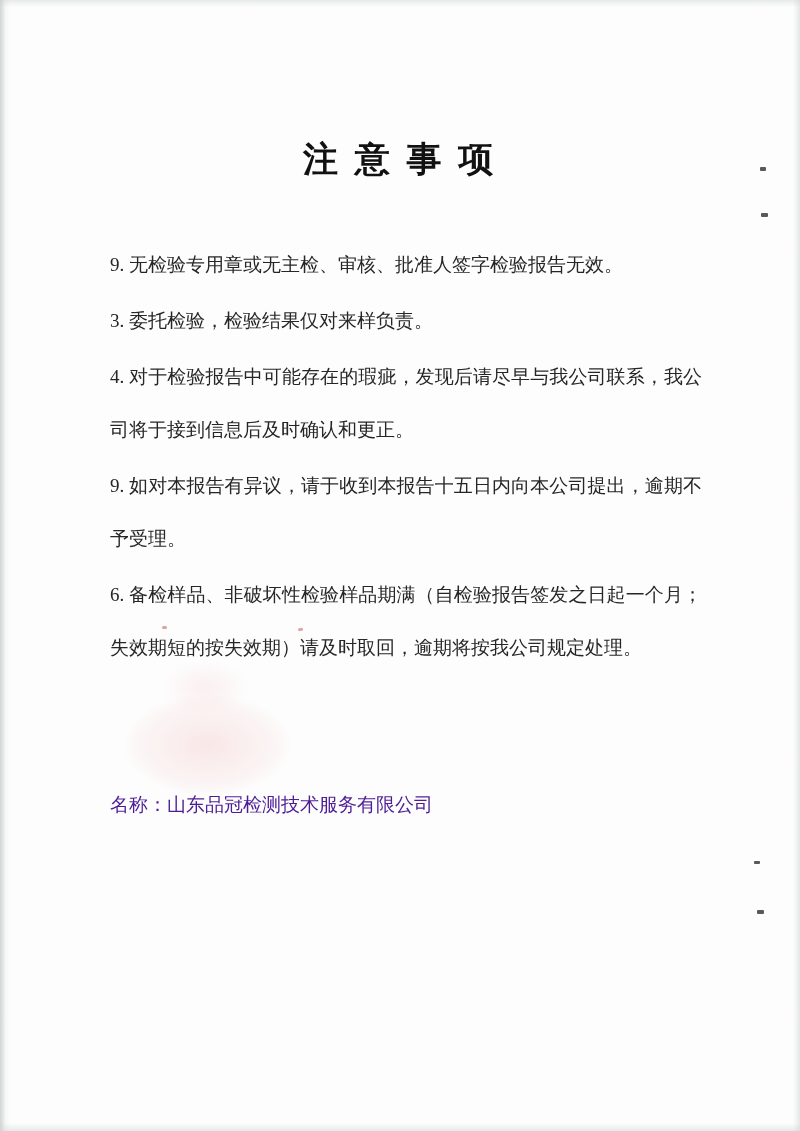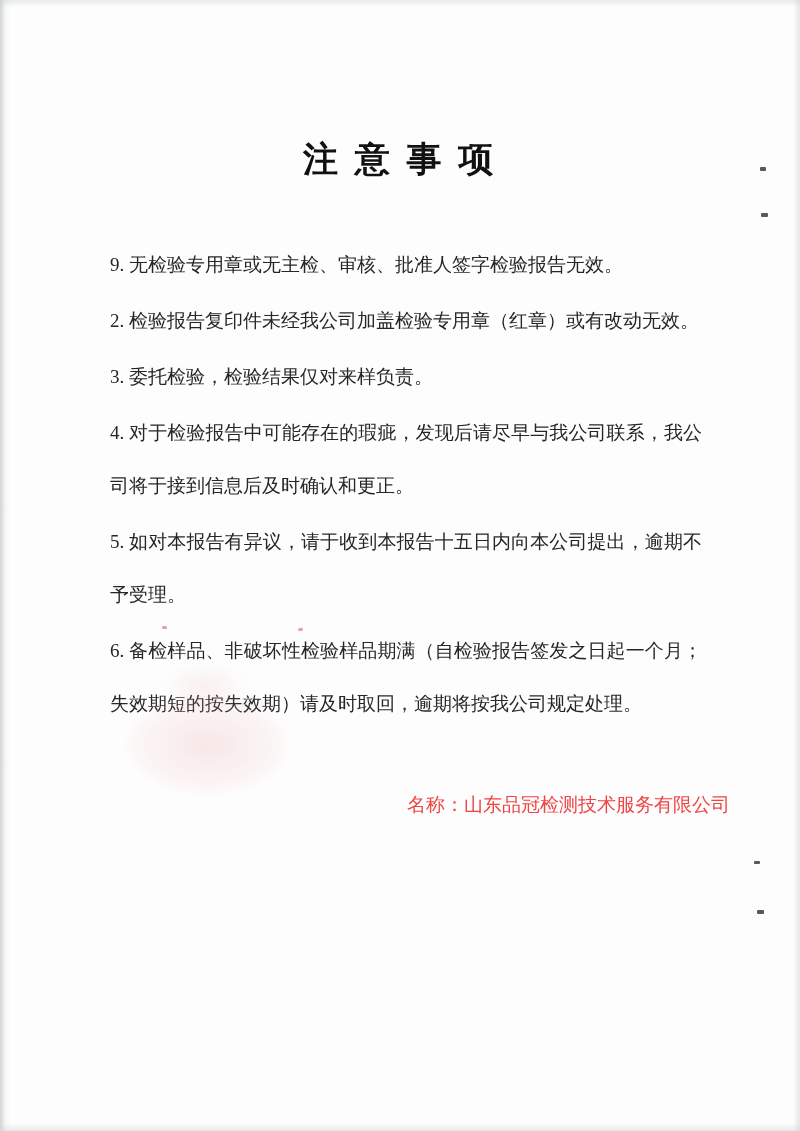--- a/index.html
+++ b/index.html
@@ -60,22 +60,21 @@
   .contact {
     position: absolute;
     left: 110px;
     top: 777px;
     width: 620px;
   }
   .contact p {
     margin: 0;
     font-size: 19px;
     line-height: 55px;
-    color: #ef4444;
-    text-align: right;
+    color: #4c1d95;
   }
 
   
   .stamp-smudge {
     position: absolute;
     left: 125px;
     top: 695px;
     width: 165px;
     height: 100px;
     background: radial-gradient(ellipse at 50% 50%, rgba(236,168,168,0.26), rgba(236,168,168,0.10) 55%, transparent 75%);
@@ -120,24 +119,23 @@
 
   <div class="edge left"></div>
   <div class="edge top"></div>
   <div class="edge right"></div>
   <div class="edge bottom"></div>
 
   <h1 class="title">注 意 事 项</h1>
 
   <div class="content">
     <p class="item">9. 无检验专用章或无主检、审核、批准人签字检验报告无效。</p>
-    <p class="item">2. 检验报告复印件未经我公司加盖检验专用章（红章）或有改动无效。</p>
     <p class="item">3. 委托检验，检验结果仅对来样负责。</p>
     <p class="item">4. 对于检验报告中可能存在的瑕疵，发现后请尽早与我公司联系，我公司将于接到信息后及时确认和更正。</p>
-    <p class="item">5. 如对本报告有异议，请于收到本报告十五日内向本公司提出，逾期不予受理。</p>
+    <p class="item">9. 如对本报告有异议，请于收到本报告十五日内向本公司提出，逾期不予受理。</p>
     <p class="item">6. 备检样品、非破坏性检验样品期满（自检验报告签发之日起一个月；失效期短的按失效期）请及时取回，逾期将按我公司规定处理。</p>
   </div>
 
   <div class="stamp-smudge"></div>
   <div class="stamp-smudge secondary"></div>
   <div class="red-speck speck-a"></div>
   <div class="red-speck speck-b"></div>
 
   <div class="contact">
     <p>名称：山东品冠检测技术服务有限公司</p>

